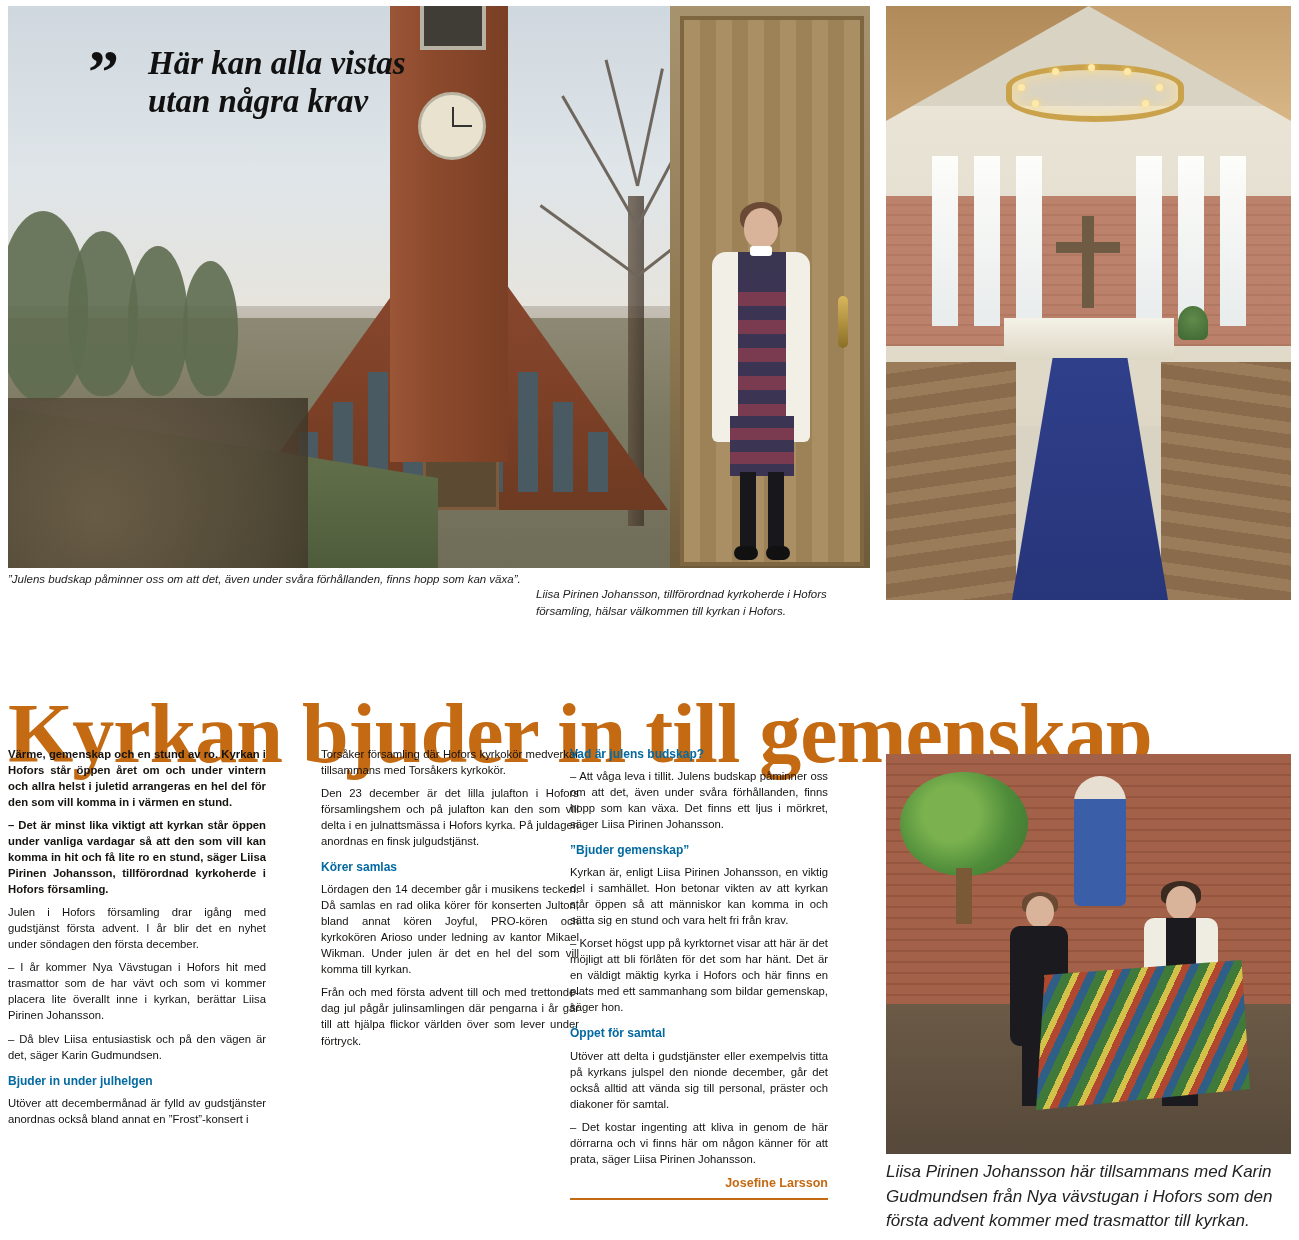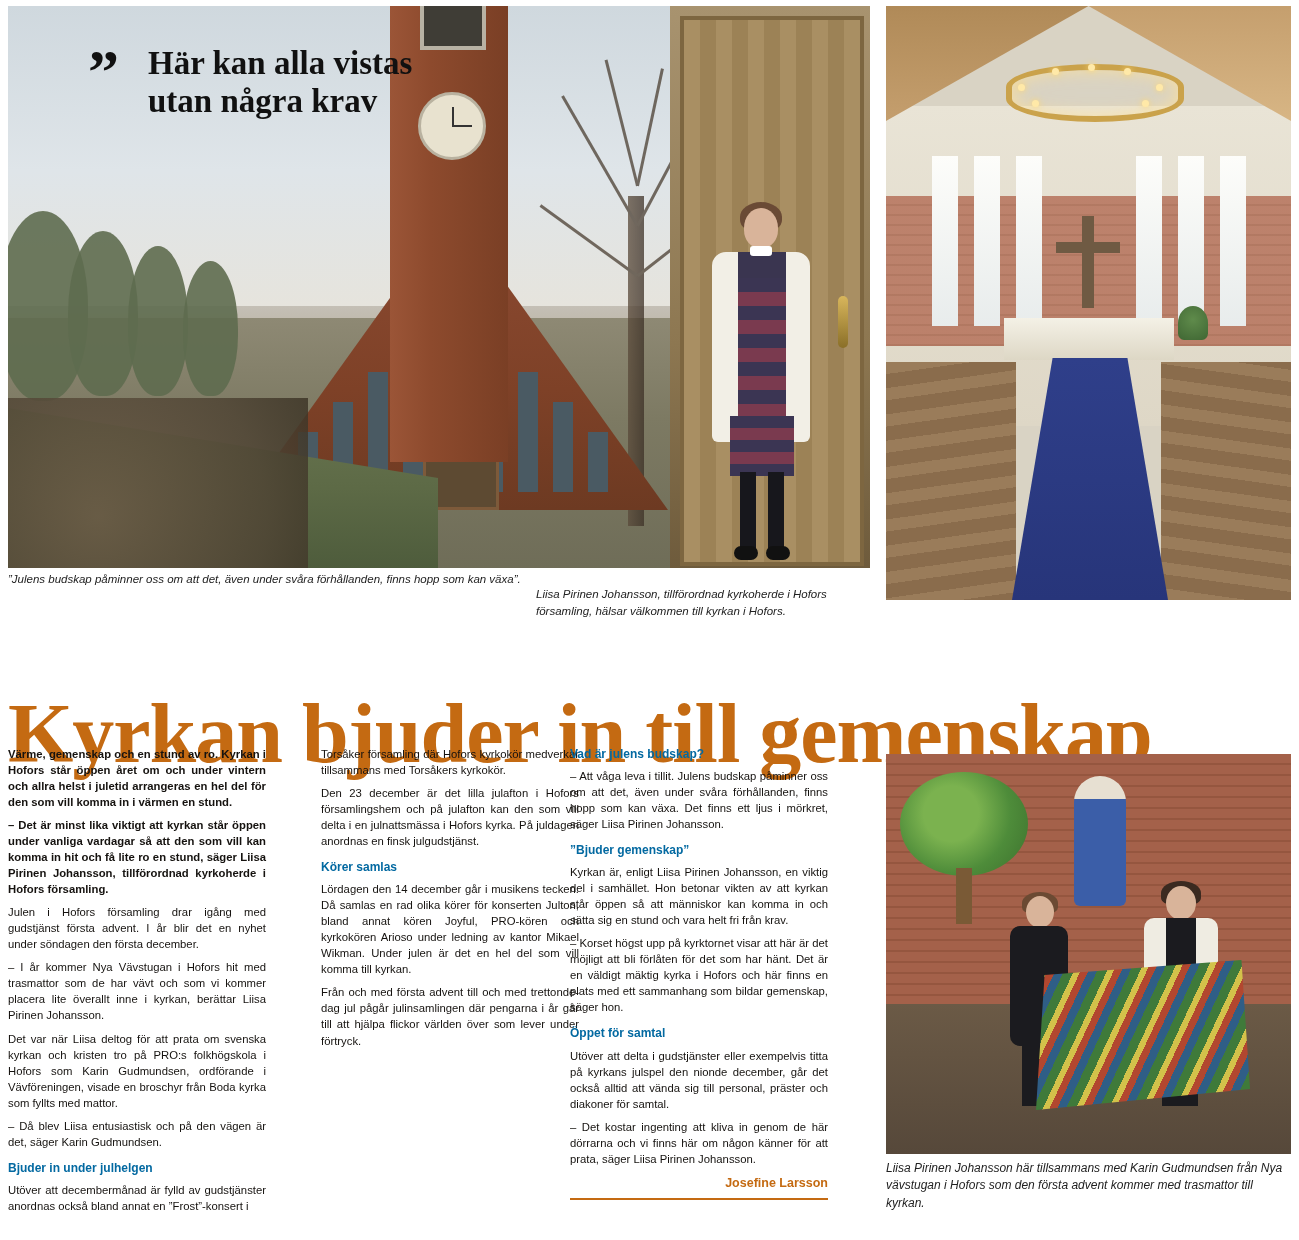--- a/index.html
+++ b/index.html
@@ -157,21 +157,21 @@
   .pullquote {
     position:absolute; left:88px; top:44px; width:330px;
     font-family:"Liberation Serif", serif;
     font-weight:bold; color:#111; font-size:33px; line-height:1.16;
   }
   .quote-mark {
     position:absolute; left:88px; top:50px;
     font-family:"Liberation Serif", serif; font-weight:bold;
     font-size:62px; color:#111; line-height:.7;
   }
-  .pullquote-text { padding-left:60px; }
+  .pullquote-text { padding-left:60px;font-style:italic; }
 
   
   .cols { position:absolute; left:8px; top:746px; width:860px; height:470px; }
   .col { position:absolute; top:0; width:258px; font-size:11.3px; line-height:1.42; color:#15120f; }
   .col1 { left:0; }
   .col2 { left:290px;margin-left:23px; }
   .col3 { left:562px; }
   .col p { margin:0 0 7px 0; text-align:justify; }
   .col .lead { font-weight:bold; }
   .sub {
@@ -212,21 +212,21 @@
   .pb-w2 .hair{ position:absolute; left:23px; top:-5px; width:40px; height:24px; border-radius:50% 50% 30% 30%; background:#3b2a20;}
   .pb-w2 .b { position:absolute; left:6px; top:32px; width:74px; height:124px;
     background:linear-gradient(90deg,#efece2 0 22px,#1b1b1f 22px 52px,#efece2 52px 74px); border-radius:10px;}
   .pb-w2 .l { position:absolute; left:24px; top:154px; width:36px; height:66px; background:#1b1b1f;}
   .pb-rug { position:absolute; left:150px; top:206px; width:214px; height:150px;
     background:repeating-linear-gradient(115deg,#3f7a3a 0 9px,#d3c24a 9px 15px,#b2472f 15px 22px,#2f5e86 22px 30px);
     clip-path:polygon(4% 10%, 96% 0, 100% 86%, 0 100%);
     box-shadow:0 4px 10px rgba(0,0,0,.35);}
   .cap-bottom {
     position:absolute; left:886px; top:1160px; width:405px;
-    font-size:12px; font-style:italic; line-height:1.45; color:#222;
+    font-size:17px; font-style:italic; line-height:1.45; color:#222;
   }
 </style>
 </head>
 <body>
 
 <div class="page">
 
   <div class="top-area">
 
     <div class="photo-main">
@@ -334,21 +334,20 @@
 
   <h1 class="headline">Kyrkan bjuder in till gemenskap</h1>
 
   <div class="cols">
 
     <div class="col col1">
       <p class="lead">Värme, gemenskap och en stund av ro. Kyrkan i Hofors står öppen året om och under vintern och allra helst i juletid arrangeras en hel del för den som vill komma in i värmen en stund.</p>
       <p class="lead">– Det är minst lika viktigt att kyrkan står öppen under vanliga vardagar så att den som vill kan komma in hit och få lite ro en stund, säger Liisa Pirinen Johansson, tillförordnad kyrkoherde i Hofors församling.</p>
       <p>Julen i Hofors församling drar igång med gudstjänst första advent. I år blir det en nyhet under söndagen den första december.</p>
       <p>– I år kommer Nya Vävstugan i Hofors hit med trasmattor som de har vävt och som vi kommer placera lite överallt inne i kyrkan, berättar Liisa Pirinen Johansson.</p>
-      <p>Det var när Liisa deltog för att prata om svenska kyrkan och kristen tro på PRO:s folkhögskola i Hofors som Karin Gudmundsen, ordförande i Vävföreningen, visade en broschyr från Boda kyrka som fyllts med mattor.</p>
       <p>– Då blev Liisa entusiastisk och på den vägen är det, säger Karin Gudmundsen.</p>
       <div class="sub">Bjuder in under julhelgen</div>
       <p>Utöver att decembermånad är fylld av gudstjänster anordnas också bland annat en ”Frost”-konsert i</p>
     </div>
 
     <div class="col col2">
       <p>Torsåker församling där Hofors kyrkokör medverkar tillsammans med Torsåkers kyrkokör.</p>
       <p>Den 23 december är det lilla julafton i Hofors församlingshem och på julafton kan den som vill delta i en julnattsmässa i Hofors kyrka. På juldagen anordnas en finsk julgudstjänst.</p>
       <div class="sub">Körer samlas</div>
       <p>Lördagen den 14 december går i musikens tecken. Då samlas en rad olika körer för konserten Julton, bland annat kören Joyful, PRO-kören och kyrkokören Arioso under ledning av kantor Mikael Wikman. Under julen är det en hel del som vill komma till kyrkan.</p>

